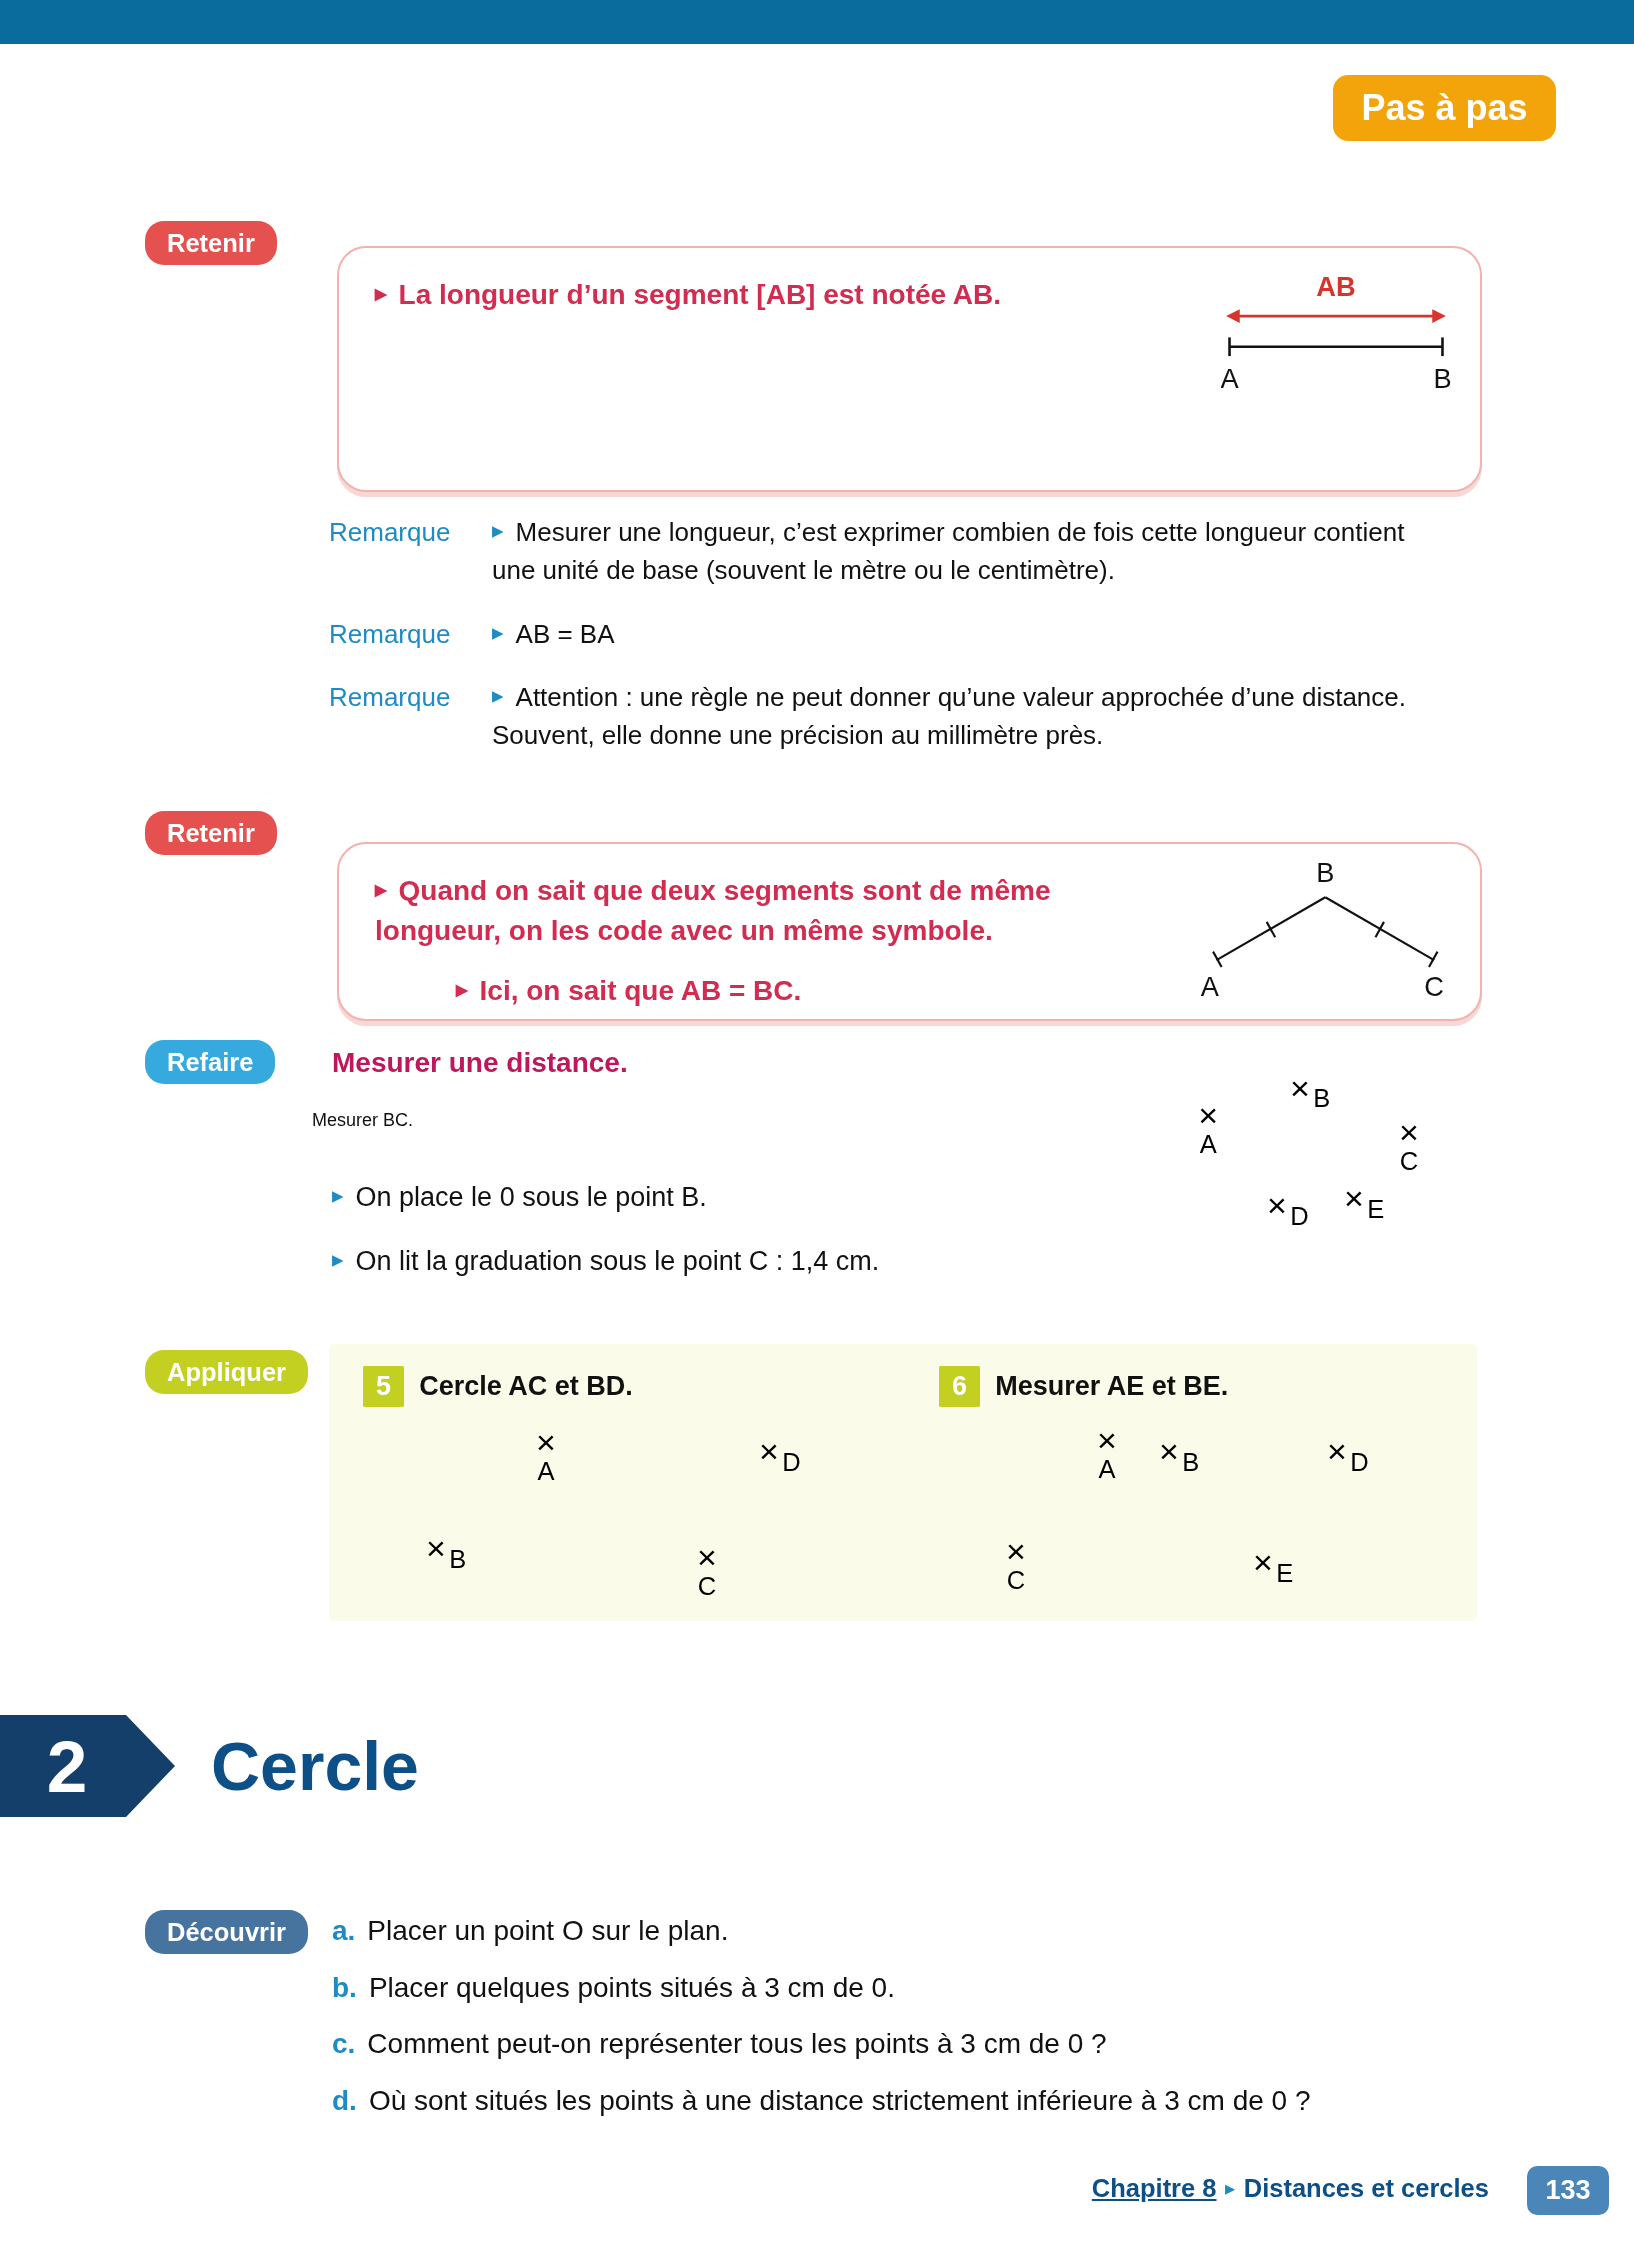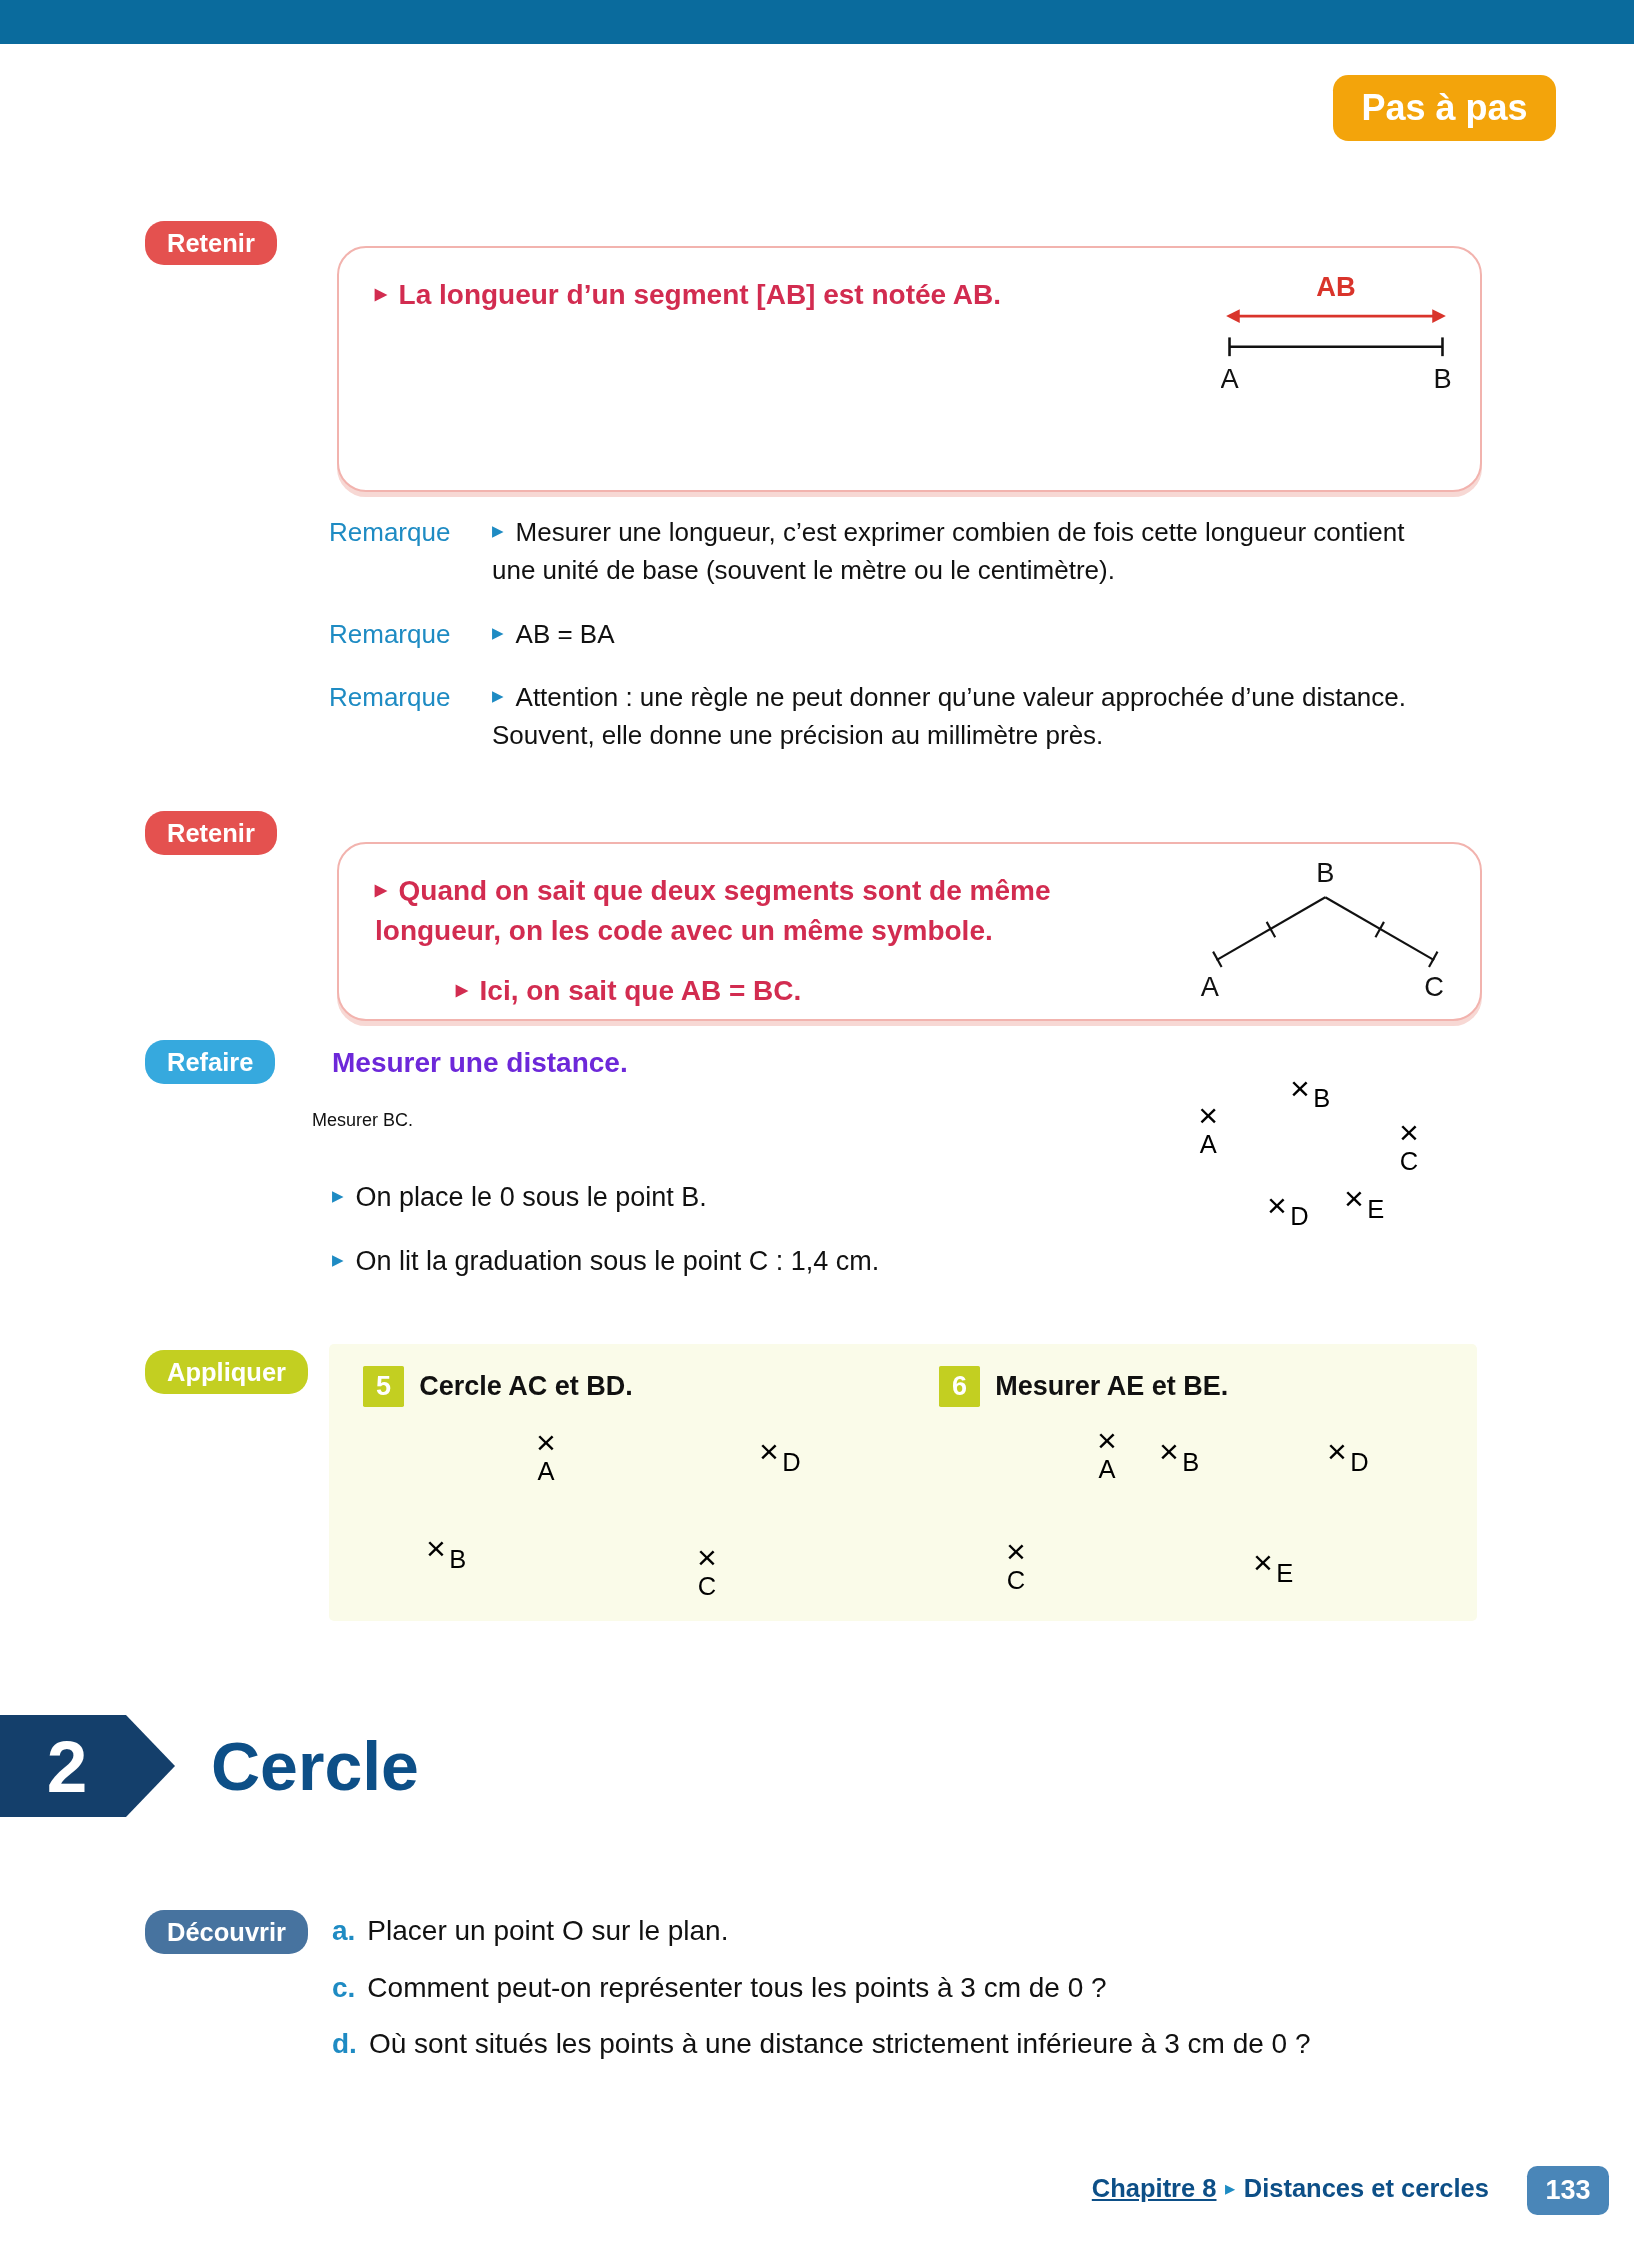--- a/index.html
+++ b/index.html
@@ -48,21 +48,21 @@
   .diag1{position:absolute;right:29px;top:22px;}
   .diag2{position:absolute;right:34px;top:13.6px;}
   
   .remarque{position:absolute;left:329px;display:flex;font-size:26px;line-height:1.45;}
   .r1{top:514px;}
   .r2{top:616px;}
   .r3{top:679px;}
   .remarque .label{width:163px;color:#1e8bc3;font-weight:normal;flex:none;}
   .remarque .content{width:954px;color:#111;}
   
-  .blue-title{position:absolute;left:332px;color:#6d28d9;font-weight:bold;font-size:28px;}
+  .blue-title{position:absolute;left:332px;color:#be185d;font-weight:bold;font-size:28px;}
   .t-refaire{top:1047px;}
   .plain-line{position:absolute;left:312px;font-size:18px;color:#111;}
   .l-mesurerbc{top:1110px;}
   .step{position:absolute;left:332px;font-size:27px;color:#111;}
   .s1{top:1182px;}
   .s2{top:1246px;}
   
   .pt{position:absolute;display:inline-flex;color:#000;}
   .pt .x{font-size:34px;line-height:0.9;font-weight:400;}
   .pt .lbl{font-size:25.5px;line-height:1;}
@@ -247,20 +247,21 @@
         <span class="lbl">E</span>
       </span>
   </div>
 
   <div class="sec-num">2</div>
   <div class="sec-title">Cercle</div>
 
   <div class="badge badge-decouvrir b5">Découvrir</div>
   <div class="disc-list">
     <div class="disc-item"><span class="disc-letter">a.</span><span>Placer un point O sur le plan.</span></div>
+    <div class="disc-item"><span class="disc-letter">b.</span><span>Placer quelques points situés à 3 cm de 0.</span></div>
     <div class="disc-item"><span class="disc-letter">c.</span><span>Comment peut-on représenter tous les points à 3 cm de 0 ?</span></div>
     <div class="disc-item"><span class="disc-letter">d.</span><span>Où sont situés les points à une distance strictement inférieure à 3 cm de 0 ?</span></div>
   </div>
 
   <div class="footer-text">
     <span class="chap">Chapitre 8</span><span class="farrow">▸</span><span class="sect">Distances et cercles</span>
   </div>
   <div class="page-num">133</div>
 
 </div>

